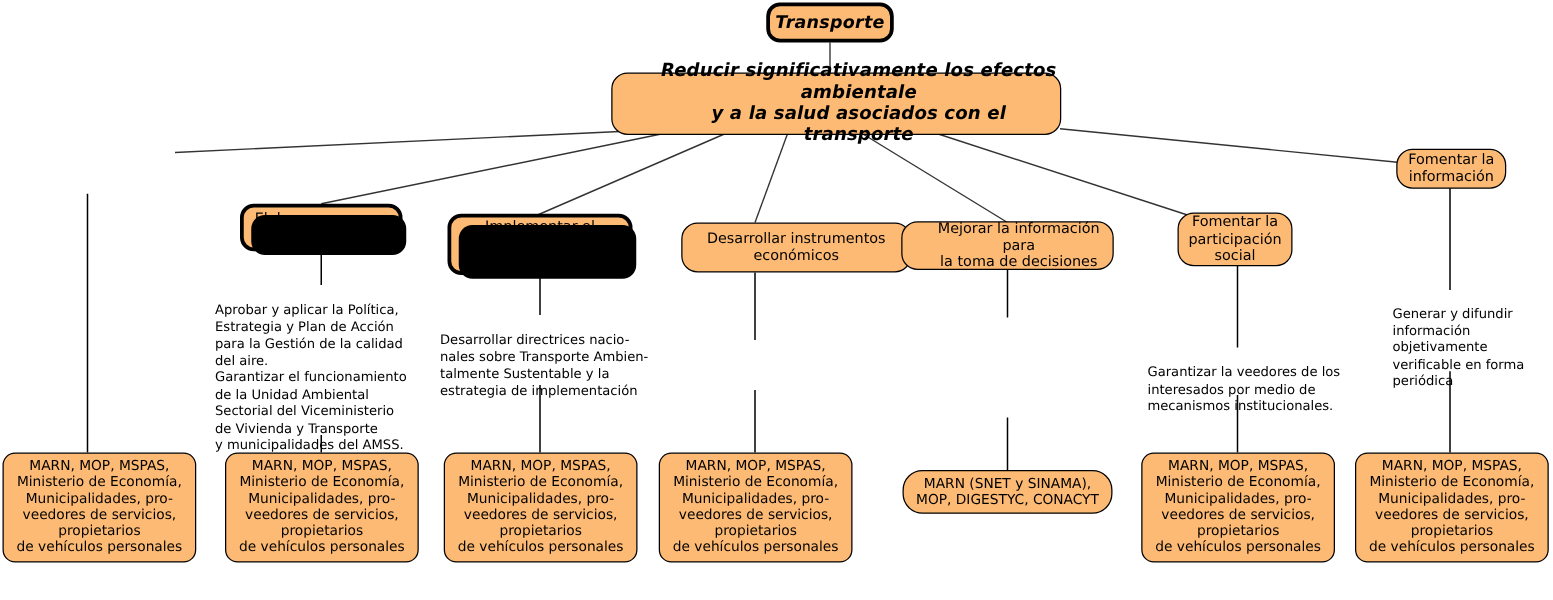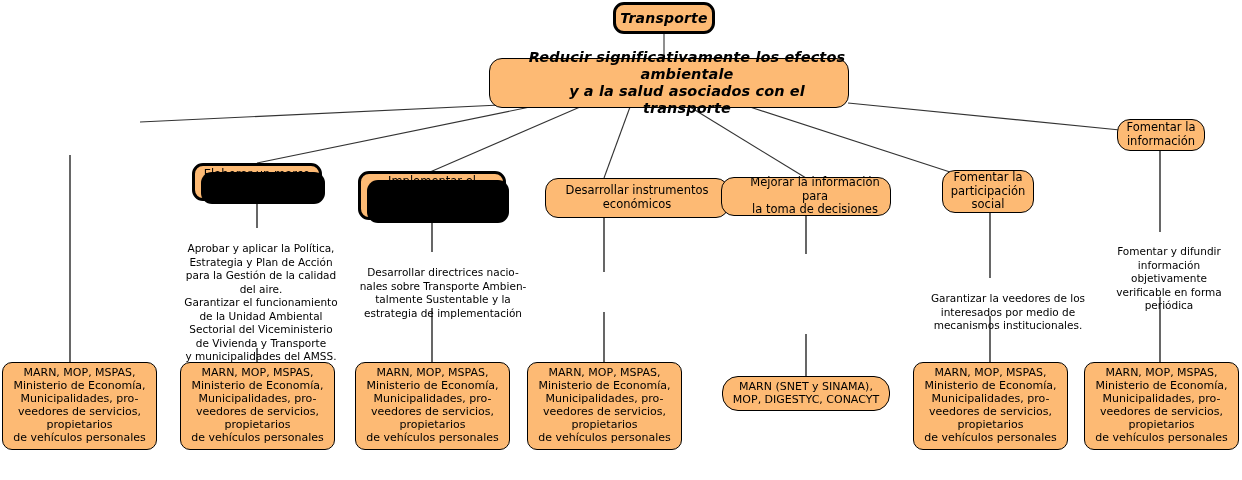--- a/index.html
+++ b/index.html
@@ -29,21 +29,21 @@
   
   .strategy{font-size:11.5px;border-radius:13px;}
   .strategy.thick{border:3px solid #000;border-radius:11px;}
   .strategy.thick::after{
     content:"";position:absolute;left:6px;top:6px;right:-6px;bottom:-6px;
     background:#000;border-radius:11px;z-index:-1;
   }
   
   .note{
     position:absolute;font-size:10.5px;line-height:1.28;white-space:pre-line;
-    text-align:center;z-index:3;background:transparent;
+    text-align:left;z-index:3;background:transparent;
   }
   
   .inst{font-size:11px;border-radius:10px;}
   .inst-small{font-size:11px;border-radius:16px;justify-content:center;}
 </style>
 </head>
 <body>
 
 <div id="canvas">
 
@@ -141,21 +141,21 @@
 
 
 
   <div class="note" style="left:918px;top:279px;width:180px;">
     <span>Garantizar la veedores de los
 interesados por medio de
 mecanismos institucionales.</span>
   </div>
 
   <div class="note" style="left:1114px;top:232px;width:110px;">
-    <span>Fomentar y difundir
+    <span>Generar y difundir
 información
 objetivamente
 verificable en forma
 periódica</span>
   </div>
 
   <div class="node inst" style="left:2px;top:362px;width:155px;height:88px;">
     <span>MARN, MOP, MSPAS,
 Ministerio de Economía,
 Municipalidades, pro-

